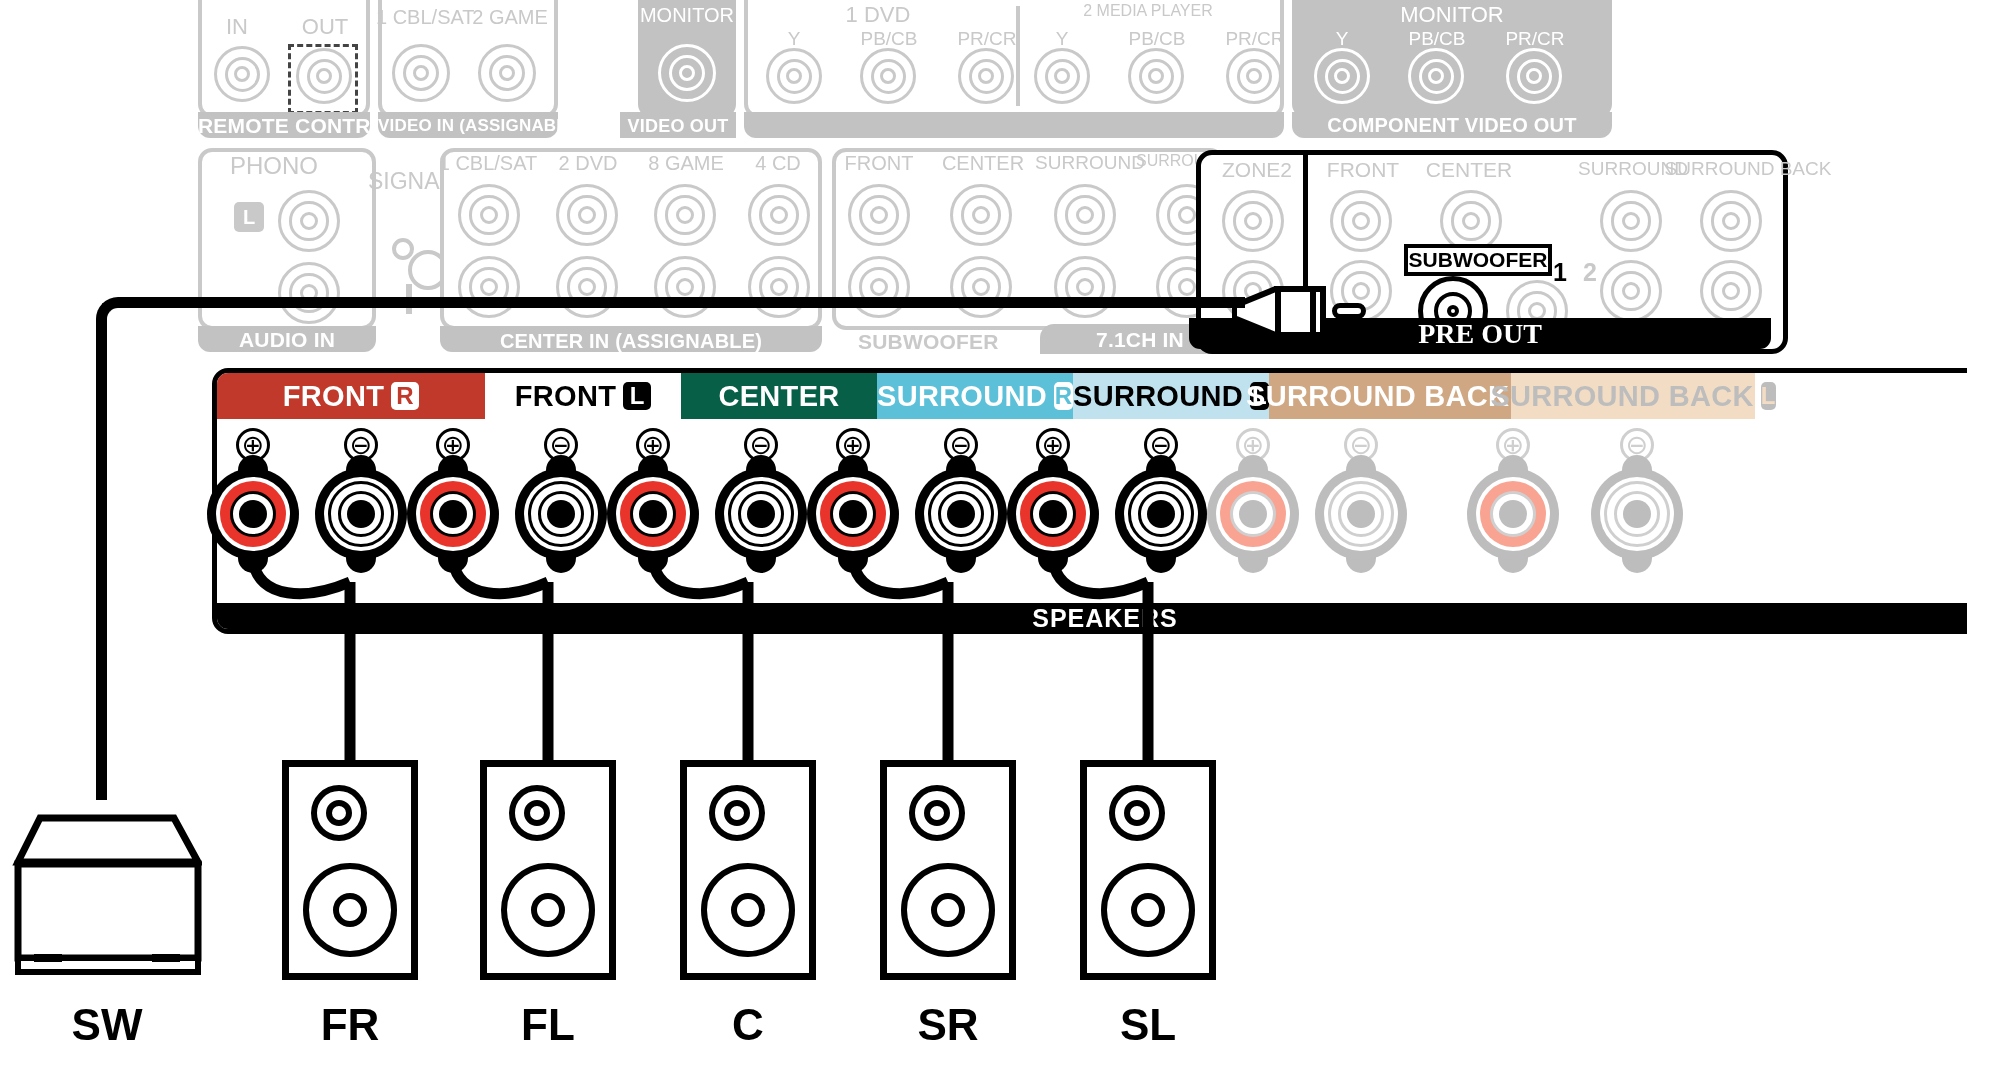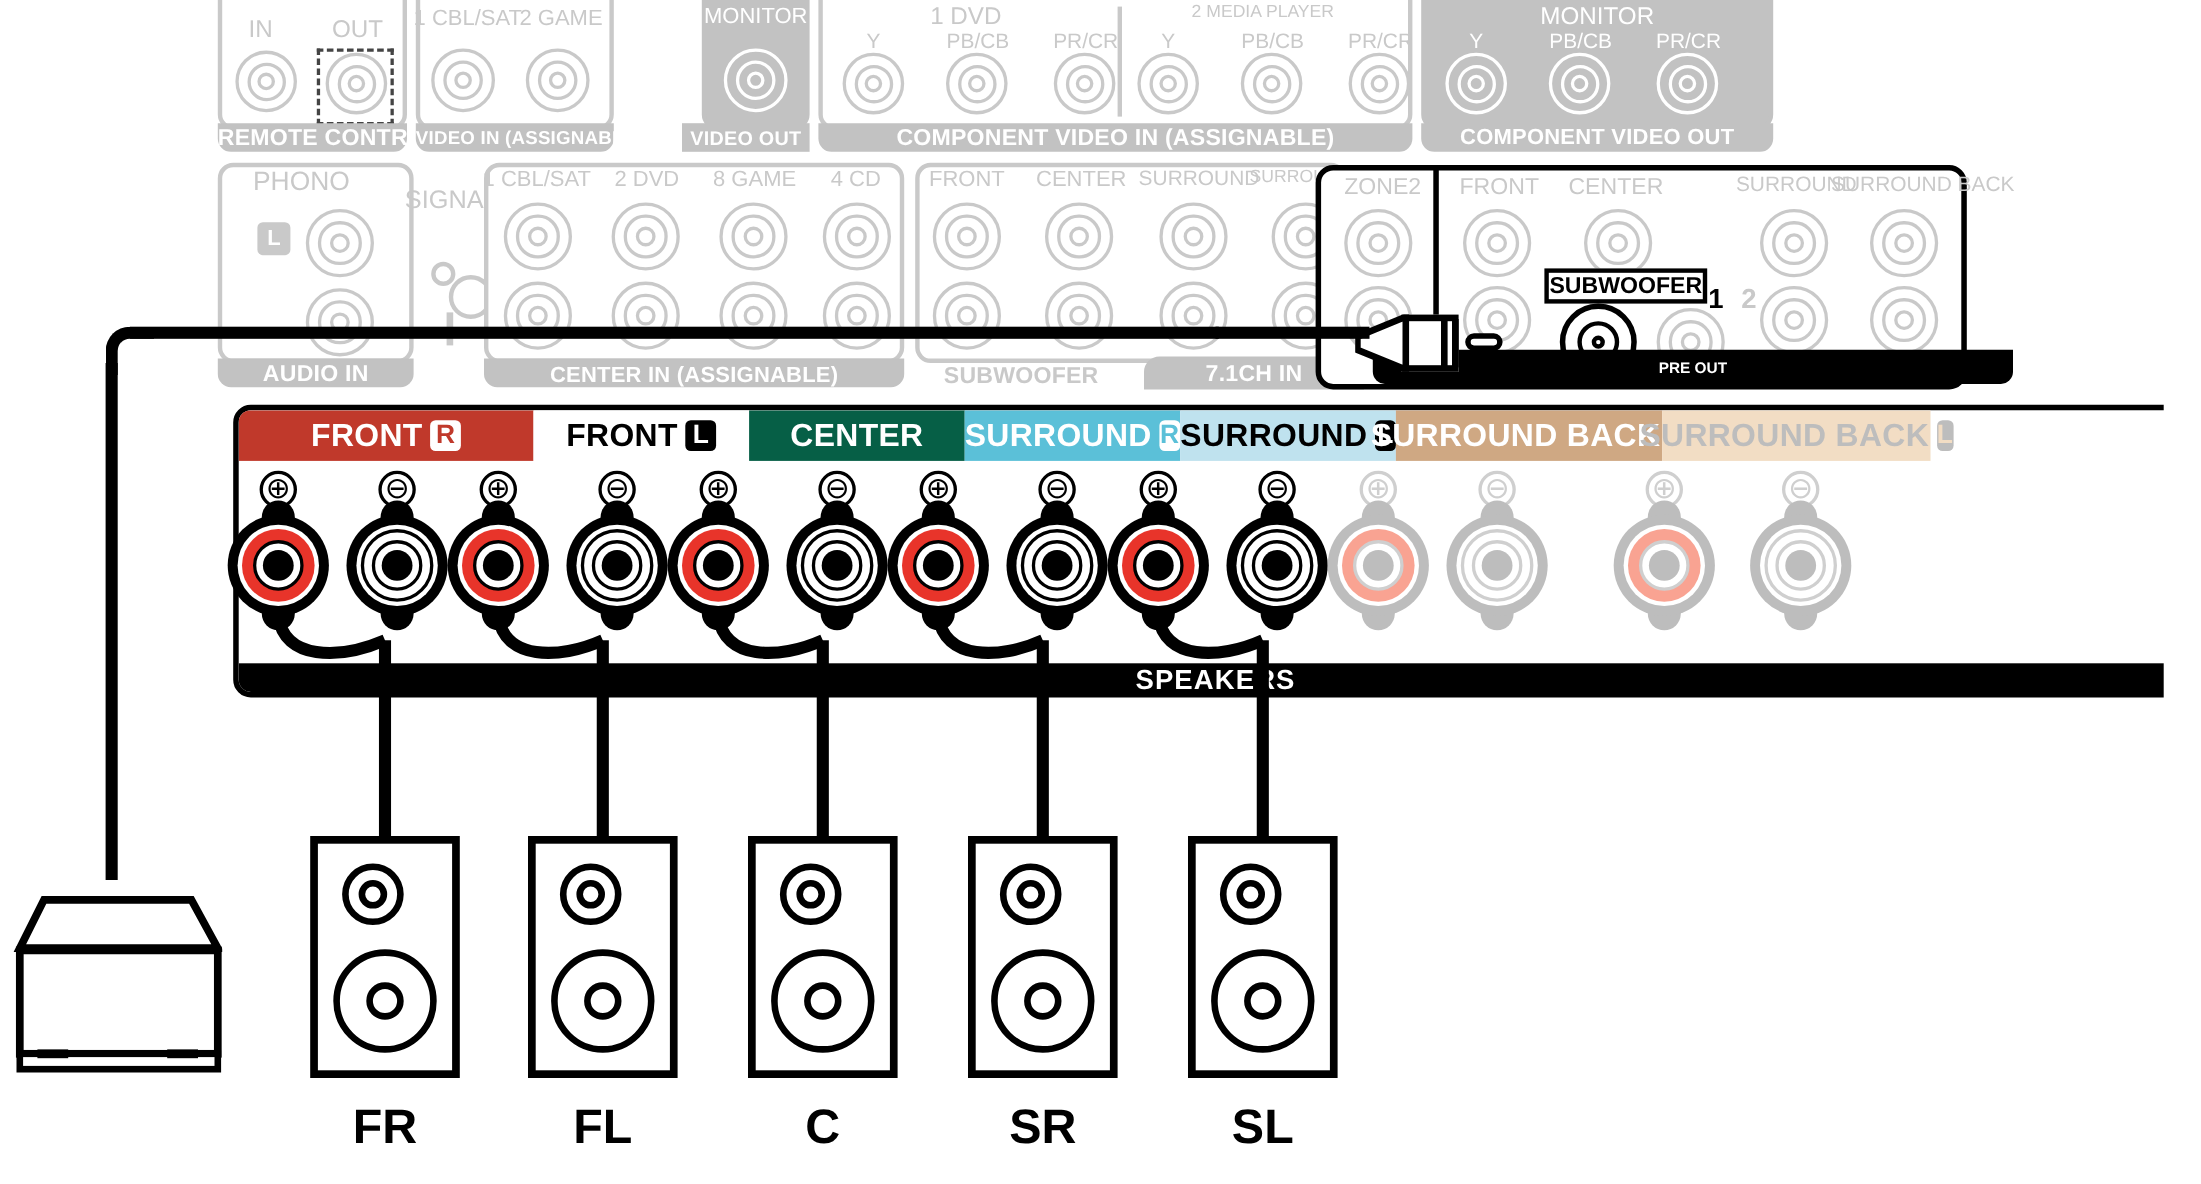--- a/index.html
+++ b/index.html
@@ -283,21 +283,20 @@
   <div class="rca" style="left:860px; top:48px; width:56px; height:56px;"></div>
   <div class="rca" style="left:958px; top:48px; width:56px; height:56px;"></div>
   <div class="divider-v" style="left:1016px; top:6px; width:4px; height:100px;"></div>
   <div class="jack-label" style="left:1020px; top:28px; width:84px; font-size:19px;">Y</div>
   <div class="jack-label" style="left:1110px; top:28px; width:94px; font-size:19px;">PB/CB</div>
   <div class="jack-label" style="left:1208px; top:28px; width:94px; font-size:19px;">PR/CR</div>
   <div class="rca" style="left:1034px; top:48px; width:56px; height:56px;"></div>
   <div class="rca" style="left:1128px; top:48px; width:56px; height:56px;"></div>
   <div class="rca" style="left:1226px; top:48px; width:56px; height:56px;"></div>
   <div class="strip" style="left:744px; top:112px; width:540px; height:26px;"></div>
-  <div class="grp-label onbar" style="left:744px; top:114px; width:540px; text-align:center; font-size:21px;">COMPONENT VIDEO IN (ASSIGNABLE)</div>
 
   <div class="panel-group filled" style="left:1292px; top:-14px; width:320px; height:132px;"></div>
   <div class="jack-label white" style="left:1292px; top:2px; width:320px; font-size:22px;">MONITOR</div>
   <div class="jack-label white" style="left:1300px; top:28px; width:84px; font-size:19px;">Y</div>
   <div class="jack-label white" style="left:1390px; top:28px; width:94px; font-size:19px;">PB/CB</div>
   <div class="jack-label white" style="left:1488px; top:28px; width:94px; font-size:19px;">PR/CR</div>
   <div class="rca white-ring" style="left:1314px; top:48px; width:56px; height:56px;"></div>
   <div class="rca white-ring" style="left:1408px; top:48px; width:56px; height:56px;"></div>
   <div class="rca white-ring" style="left:1506px; top:48px; width:56px; height:56px;"></div>
   <div class="strip" style="left:1292px; top:112px; width:320px; height:26px;"></div>
@@ -370,21 +369,21 @@
 
   <div class="sub-tag" style="left:1404px; top:244px; width:148px; height:32px; font-size:21px;">SUBWOOFER</div>
   <div class="abs" style="left:1553px; top:258px; font-size:25px; font-weight:bold; color:#000;">1</div>
   <div class="abs" style="left:1583px; top:258px; font-size:25px; font-weight:bold; color:#c9c9c9;">2</div>
   <div class="abs" style="left:1418px; top:276px; width:70px; height:70px; border-radius:50%; border:5px solid #000;">
     <div class="abs" style="inset:11px; border-radius:50%; border:4px solid #000;"></div>
     <div class="abs" style="inset:24px; border-radius:50%; border:4px solid #000;"></div>
   </div>
   <div class="rca" style="left:1506px; top:280px; width:62px; height:62px;"></div>
 
-  <div class="preout-bar" style="left:1248px; top:318px; width:582px; height:31px; font-size:14px;">PRE OUT</div>
+  <div class="preout-bar" style="left:1189px; top:318px; width:582px; height:31px; font-size:28px;font-family:Liberation Serif, serif;">PRE OUT</div>
 
   <div class="abs" style="left:1232px; top:286px; width:110px; height:52px;">
     <div class="abs" style="left:42px; top:0px; width:52px; height:52px; background:#fff; border:6px solid #000;"></div>
     <div class="abs" style="left:78px; top:4px; width:6px; height:44px; background:#000;"></div>
     <div class="abs" style="left:88px; top:4px; width:6px; height:44px; background:#000;"></div>
     <div class="abs" style="left:100px; top:17px; width:34px; height:16px; background:#fff; border:5px solid #000; border-radius:8px;"></div>
     <div class="abs" style="left:0px; top:10px; width:46px; height:32px; background:#fff; border-top:6px solid #000; border-bottom:6px solid #000; clip-path: polygon(0 40%, 100% 0, 100% 100%, 0 60%);"></div>
     <svg width="50" height="52" style="position:absolute; left:0; top:0;">
       <polygon points="2,20 46,2 46,50 2,32" fill="#fff" stroke="#000" stroke-width="6"></polygon>
     </svg>
@@ -596,20 +595,21 @@
 
   <div class="sw-box" style="left:12px; top:784px; width:190px; height:190px;">
     <svg width="190" height="195">
       <polygon points="28,34 162,34 186,78 6,78" fill="#fff" stroke="#000" stroke-width="7"></polygon>
       <rect x="6" y="80" width="180" height="94" fill="#fff" stroke="#000" stroke-width="7"></rect>
       <rect x="6" y="174" width="180" height="14" fill="#fff" stroke="#000" stroke-width="6"></rect>
       <rect x="22" y="170" width="28" height="8" fill="#000"></rect>
       <rect x="140" y="170" width="28" height="8" fill="#000"></rect>
     </svg>
   </div>
+  <div class="caption" style="left:12px; top:1000px; width:190px;">SW</div>
 
   <div class="spk-box" style="left:282px; top:760px; width:136px; height:220px;">
     <div class="drv" style="left:22px; top:18px; width:56px; height:56px;">
         <div class="inner" style="width:26px; height:26px;"></div>
       </div>
     <div class="drv" style="left:14px; top:96px; width:94px; height:94px;">
         <div class="inner" style="width:34px; height:34px;"></div>
       </div>
   </div>
   <div class="caption" style="left:270px; top:1000px; width:160px;">FR</div>

